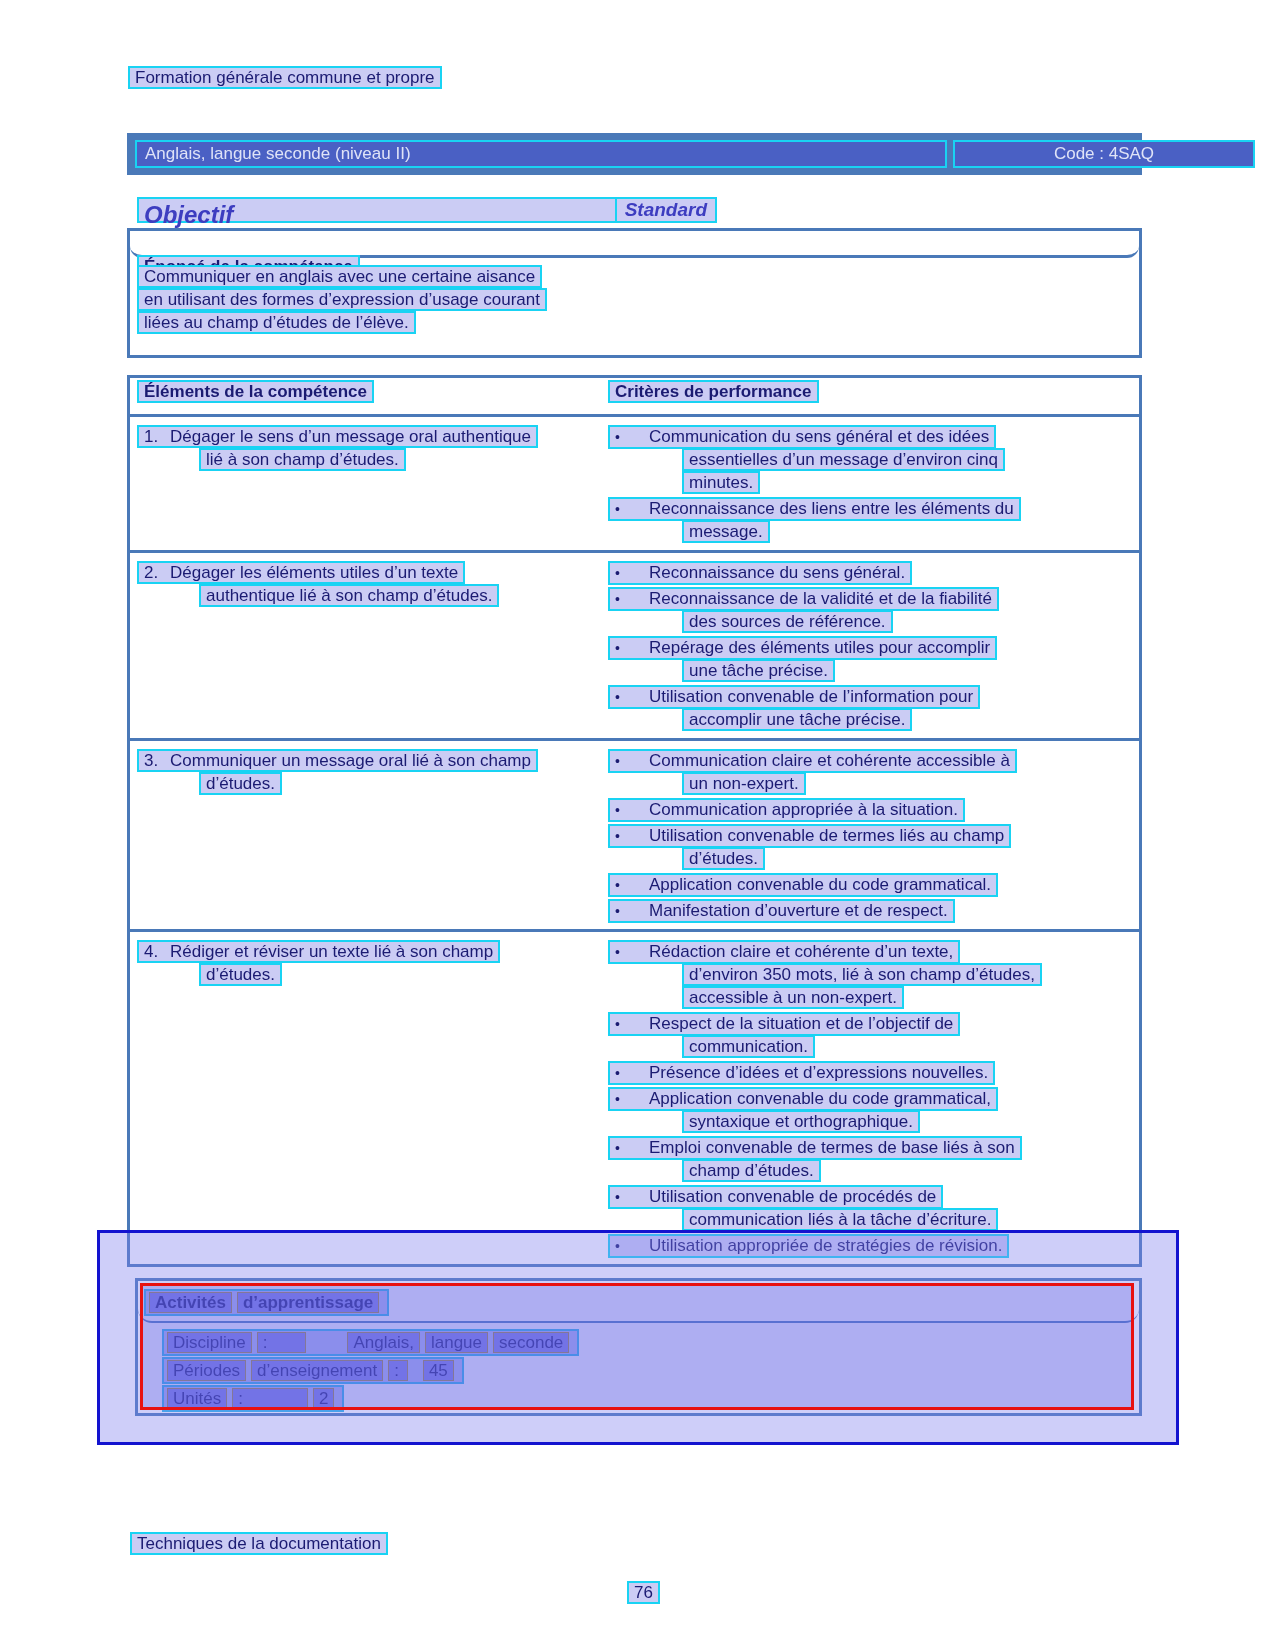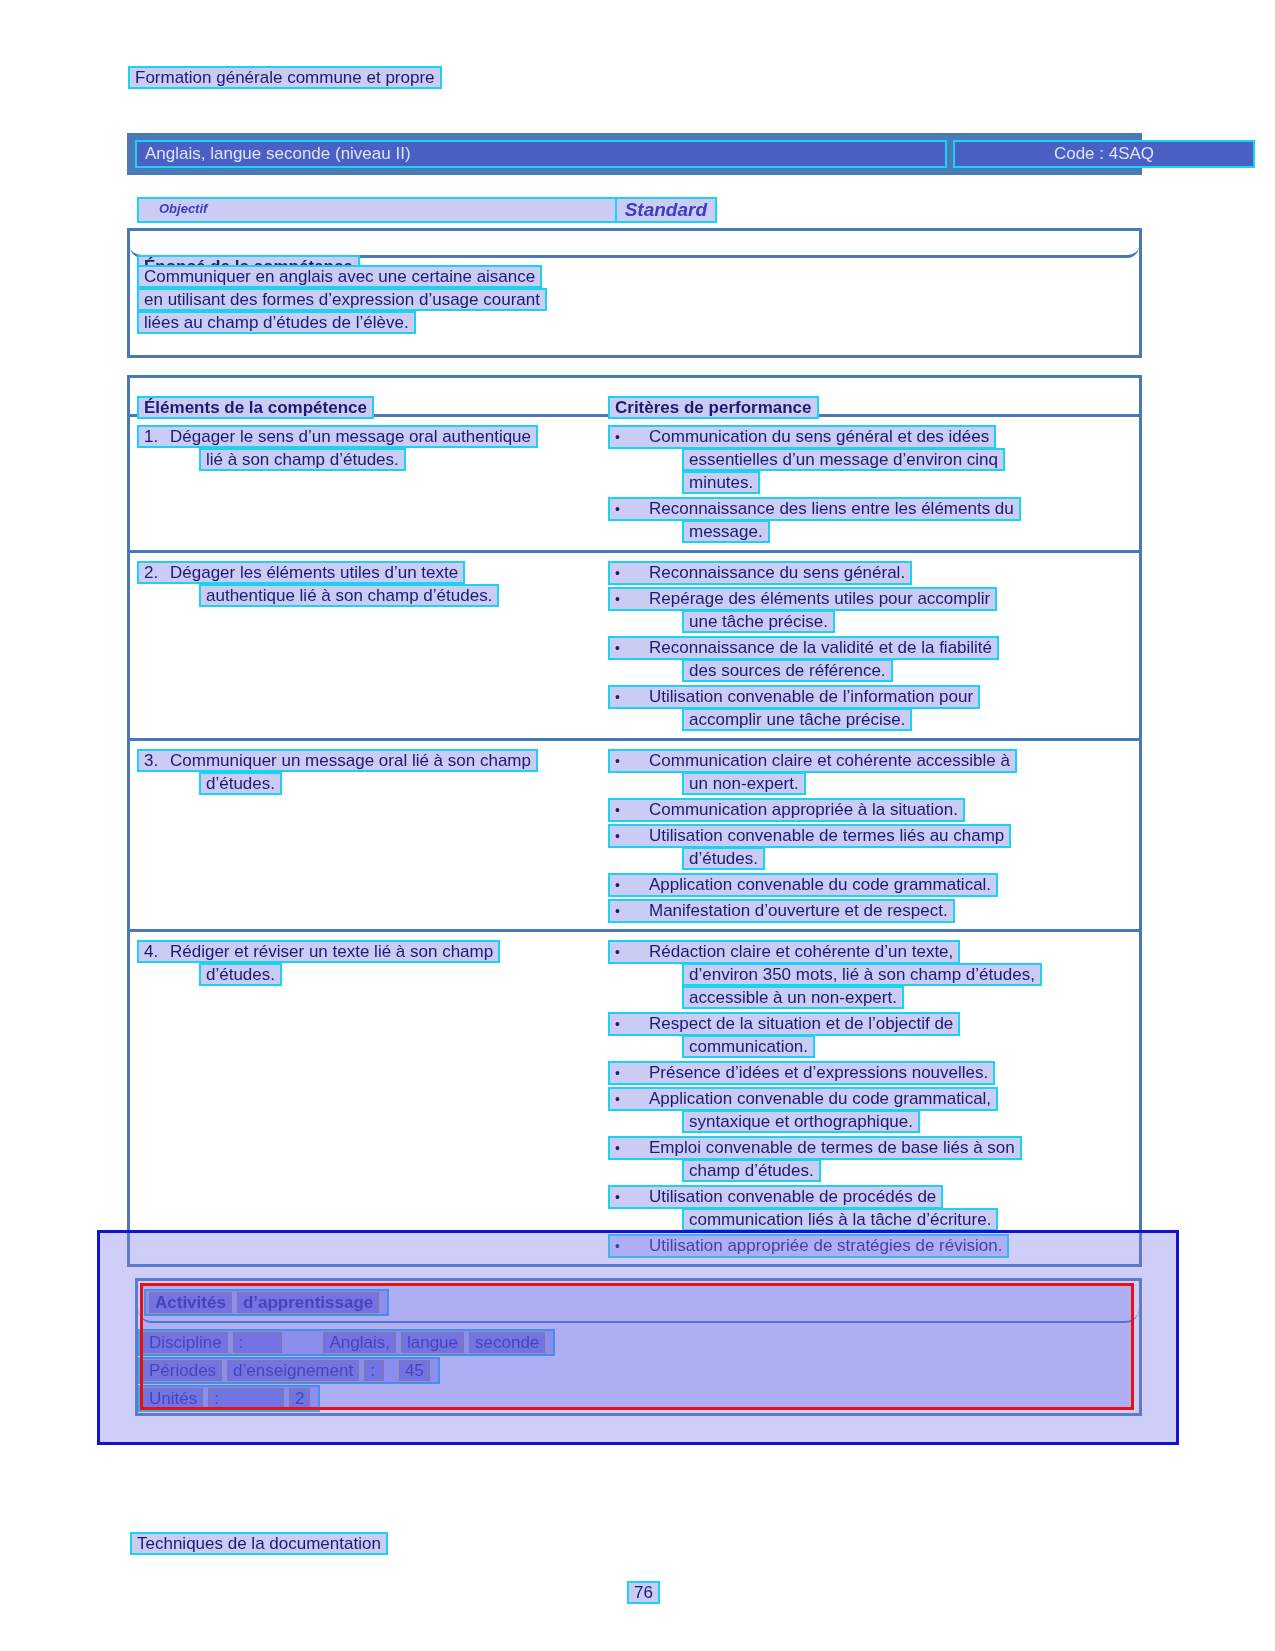--- a/index.html
+++ b/index.html
@@ -22,46 +22,46 @@
   
   .hbar{position:absolute;left:127px;top:133px;width:1015px;height:42px;background:#4a79b8;}
   .hbox{position:absolute;top:7px;height:28px;box-sizing:border-box;background:#4a60c4;
         border:2px solid #19d3f3;color:#dfe3f7;font-size:17px;line-height:23px;padding:0 8px;}
   .hbox.title{left:8px;width:812px;text-align:left;}
   .hbox.code{left:826px;width:302px;text-align:center;}
 
   
   .objbar{position:absolute;left:137px;top:197px;width:580px;height:26px;box-sizing:border-box;
           background:#cbccf4;border:2px solid #19d3f3;}
-  .objtext{position:absolute;left:5px;top:2px;font-style:italic;font-weight:bold;font-size:13px;color:#3d3dc0;margin-left:15px;}
+  .objtext{position:absolute;left:5px;top:2px;font-style:italic;font-weight:bold;font-size:24px;color:#3d3dc0;}
   .stdbox{position:absolute;right:-2px;top:-2px;height:26px;box-sizing:border-box;background:#cbccf4;
           border:2px solid #19d3f3;padding:0 8px;font-style:italic;font-weight:bold;font-size:19px;
           line-height:21px;color:#3d3dc0;}
 
   
   .etable{position:absolute;left:127px;top:228px;width:1015px;height:130px;box-sizing:border-box;
           border:3px solid #4a79b8;background:#fff;}
   .ehead{height:24px;box-sizing:border-box;border-bottom:3px solid #4a79b8;padding:24px 0 0 7px;border-radius:12px;}
   .ebody{padding:7px 0 0 7px;}
 
   
   .mtable{position:absolute;left:127px;top:375px;width:1015px;box-sizing:border-box;
           border:3px solid #4a79b8;background:#fff;}
-  .thead{display:flex;height:36px;box-sizing:border-box;padding:18px 0 0 7px;}
+  .thead{display:flex;height:36px;box-sizing:border-box;padding:2px 0 0 7px;}
   .thead .c1{width:471px;}
   .trow{display:flex;align-items:flex-start;border-top:3px solid #4a79b8;padding:8px 8px 4px 7px;}
   .el{width:471px;}
   .cr{flex:1;}
   .cr-item{margin-bottom:3px;}
 
   
   .atable{position:absolute;left:135px;top:1278px;width:1007px;height:138px;box-sizing:border-box;
           border:3px solid #4a79b8;background:#fff;}
   .ahead{height:42px;box-sizing:border-box;border-bottom:2px solid #4a79b8;padding:8px 0 0 6px;border-radius:14px;}
-  .abody{padding:6px 0 0 0;}
+  .abody{padding:6px 0 0 24px;}
   .albk{height:28px;}
   .aline{display:inline-block;box-sizing:border-box;border:2px solid #29b9e9;background:#b4baf2;
          padding:1px 3px;white-space:nowrap;}
   .aword{display:inline-block;background:#8080e4;border:1px solid #a5893b;padding:0 5px;
          margin-right:5px;font-size:17px;line-height:19px;color:#1c1c78;}
   .aword.b{font-weight:bold;}
   .pr38{padding-right:38px;} .pr64{padding-right:64px;} .pr8{padding-right:8px;}
   .ml36{margin-left:36px;} .ml10{margin-left:10px;}
 
   
@@ -130,26 +130,26 @@
     <div class="trow">
       <div class="el">
         <div class="line"><span class="hl"><span class="num">2.</span><span>Dégager les éléments utiles d’un texte</span></span></div>
         <div class="line elc"><span class="hl">authentique lié à son champ d’études.</span></div>
       </div>
       <div class="cr">
         <div class="cr-item">
           <div class="line"><span class="hl"><span class="bullet">•</span><span>Reconnaissance du sens général.</span></span></div>
         </div>
         <div class="cr-item">
+          <div class="line"><span class="hl"><span class="bullet">•</span><span>Reconnaissance de la validité et de la fiabilité</span></span></div>
+          <div class="line crc"><span class="hl">des sources de référence.</span></div>
+        </div>
+        <div class="cr-item">
           <div class="line"><span class="hl"><span class="bullet">•</span><span>Repérage des éléments utiles pour accomplir</span></span></div>
           <div class="line crc"><span class="hl">une tâche précise.</span></div>
-        </div>
-        <div class="cr-item">
-          <div class="line"><span class="hl"><span class="bullet">•</span><span>Reconnaissance de la validité et de la fiabilité</span></span></div>
-          <div class="line crc"><span class="hl">des sources de référence.</span></div>
         </div>
         <div class="cr-item">
           <div class="line"><span class="hl"><span class="bullet">•</span><span>Utilisation convenable de l’information pour</span></span></div>
           <div class="line crc"><span class="hl">accomplir une tâche précise.</span></div>
         </div>
       </div>
     </div>
 
     <div class="trow">
       <div class="el">

